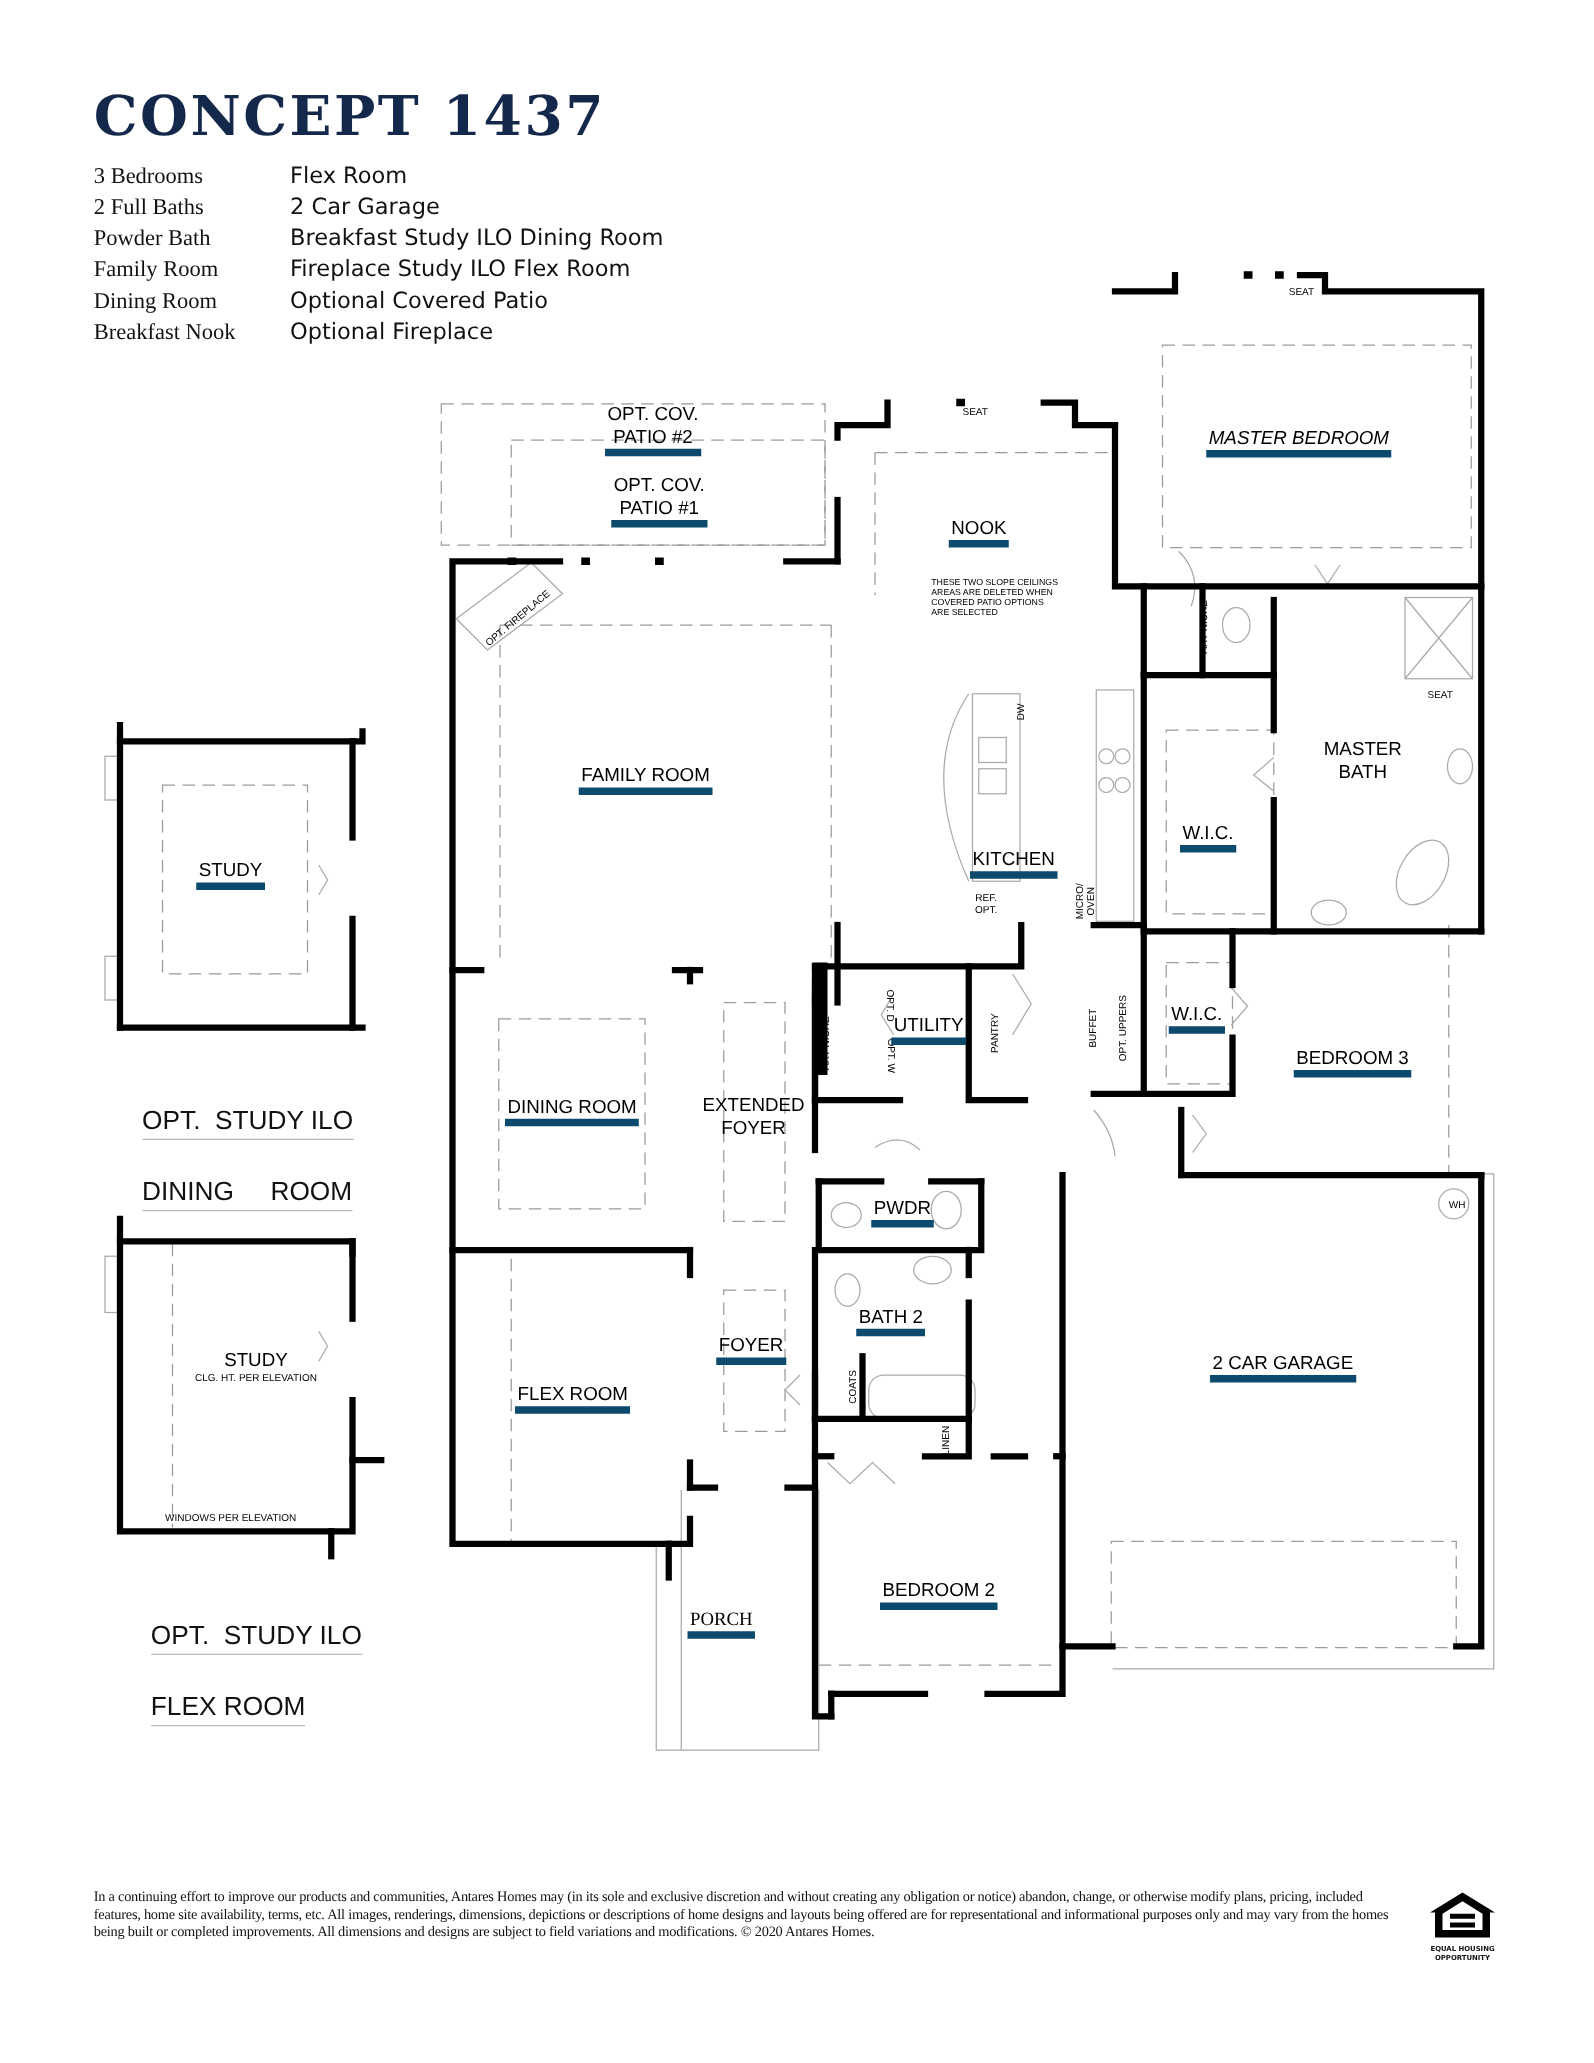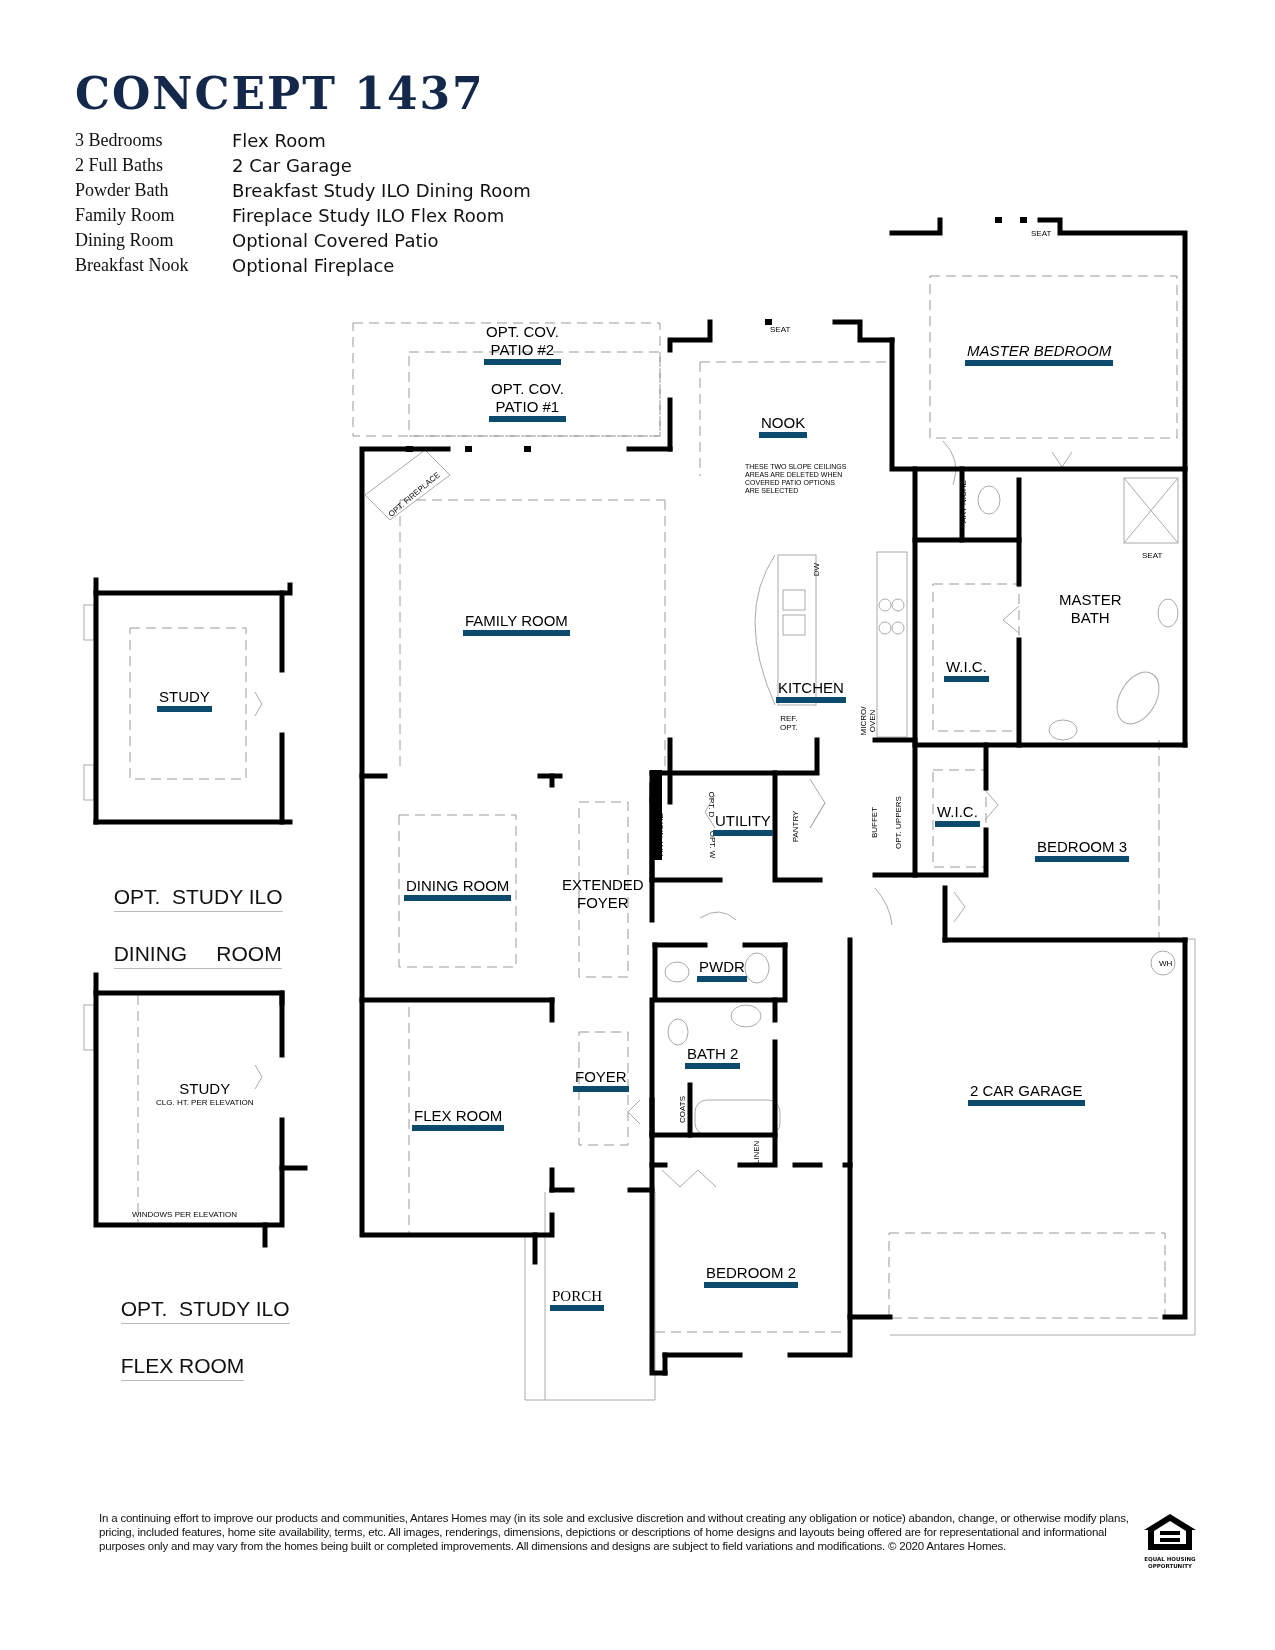--- a/index.html
+++ b/index.html
@@ -7,21 +7,21 @@
   .title{position:absolute;left:75px;top:68px;font-family:"DejaVu Serif","Liberation Serif",serif;font-weight:bold;font-size:44px;letter-spacing:2px;color:#14284b;margin:0;}
   .features{position:absolute;left:75px;top:128px;font-family:"DejaVu Sans",sans-serif;font-size:18px;line-height:25px;color:#111;}
   .features .col{position:absolute;top:0;white-space:nowrap;}
   .features .col1{left:0;font-family:Liberation Serif, serif;}
   .features .col2{left:157px;}
   .plan{position:absolute;left:0;top:0;width:1275px;height:1650px;}
   .lbl{position:absolute;font-family:"Liberation Sans",sans-serif;font-size:15px;color:#000;text-align:center;white-space:nowrap;border-bottom:6px solid #0c4a6e;line-height:18px;padding:0 2px;}
   .lbl.small{font-size:8px;line-height:9px;border:none;}
   .lbl.vert{transform:rotate(-90deg);transform-origin:center;font-size:8px;border:none;line-height:9px;}
   .note{position:absolute;font-family:"Liberation Sans",sans-serif;font-size:7px;line-height:8px;color:#000;white-space:nowrap;}
-  .footer{position:absolute;left:75px;top:1511px;width:1045px;font-family:Liberation Sans, sans-serif;font-size:11.5px;line-height:14px;color:#111;letter-spacing:-0.2px;margin-left:24px;}
+  .footer{position:absolute;left:75px;top:1511px;width:1045px;font-family:Liberation Serif, serif;font-size:11.5px;line-height:14px;color:#111;letter-spacing:-0.2px;}
   .eho{position:absolute;left:1140px;top:1512px;width:60px;height:56px;}
 </style>
 </head>
 <body>
 
 <h1 class="title">CONCEPT 1437</h1>
 
 <div class="features">
   <div class="col col1">
     <div>3 Bedrooms</div>

